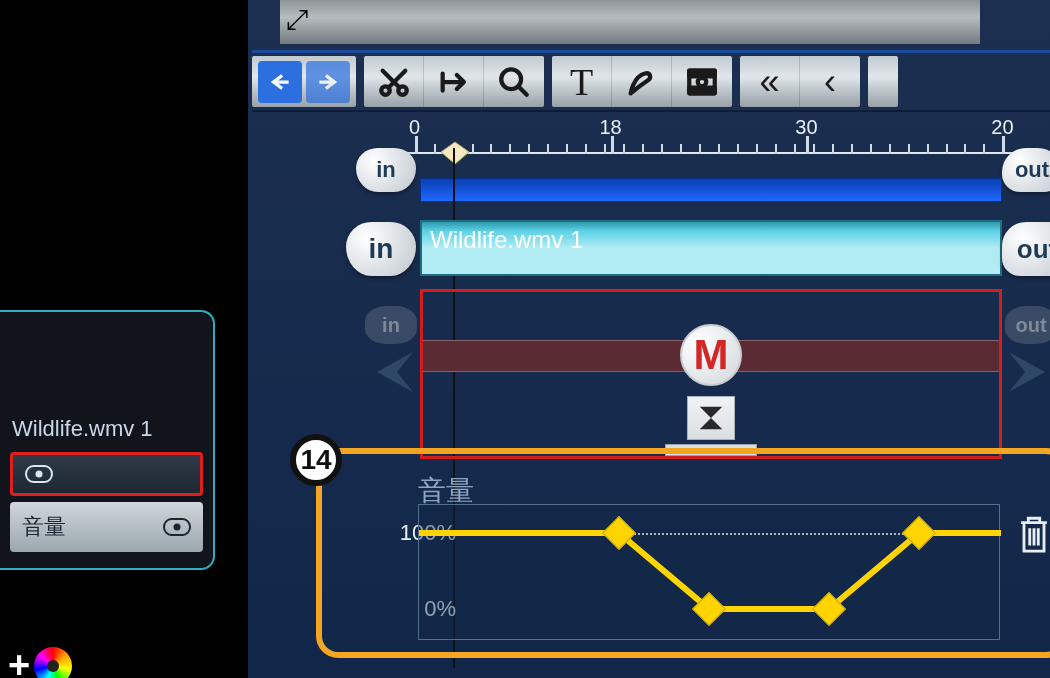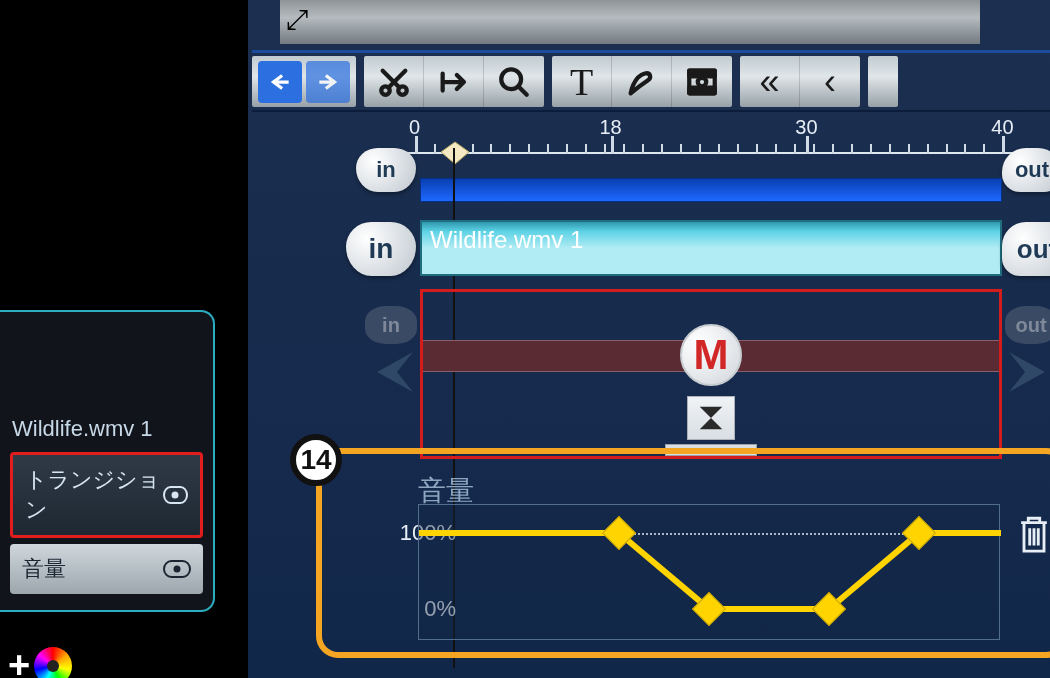--- a/index.html
+++ b/index.html
@@ -230,21 +230,20 @@
 <div class="root">
 
   <div class="add-plus">
     <span class="plus-sign">+</span>
     <span class="color-wheel"></span>
   </div>
 
   <div class="side-panel">
     <div class="side-title">Wildlife.wmv 1</div>
     <div class="side-item active">
-      <span>トランジション</span>
       <span class="eye"></span>
     </div>
     <div class="side-item idle">
       <span>音量</span>
       <span class="eye" style="color:#1b2632"></span>
     </div>
   </div>
 
   <div class="add-plus2">
     <span class="plus-sign">+</span>
@@ -318,21 +317,21 @@
       <div class="tgroup" style="width:30px">
         <div class="tbtn" style="width:30px"></div>
       </div>
     </div>
 
     <div class="ruler">
       <div class="ruler-line"></div>
       <span class="tick-lbl" style="left:2%">0</span>
       <span class="tick-lbl" style="left:33%">18</span>
       <span class="tick-lbl" style="left:64%">30</span>
-      <span class="tick-lbl" style="left:95%">40</span>
+      <span class="tick-lbl" style="left:95%">20</span>
       <div class="tick big" style="left:2%"></div>
       <div class="tick big" style="left:33%"></div>
       <div class="tick big" style="left:64%"></div>
       <div class="tick big" style="left:95%"></div>
     <div class="tick" style="left: 2%;"></div>
         <div class="tick" style="left: 5%;"></div>
         <div class="tick" style="left: 8%;"></div>
         <div class="tick" style="left: 11%;"></div>
         <div class="tick" style="left: 14%;"></div>
         <div class="tick" style="left: 17%;"></div>

